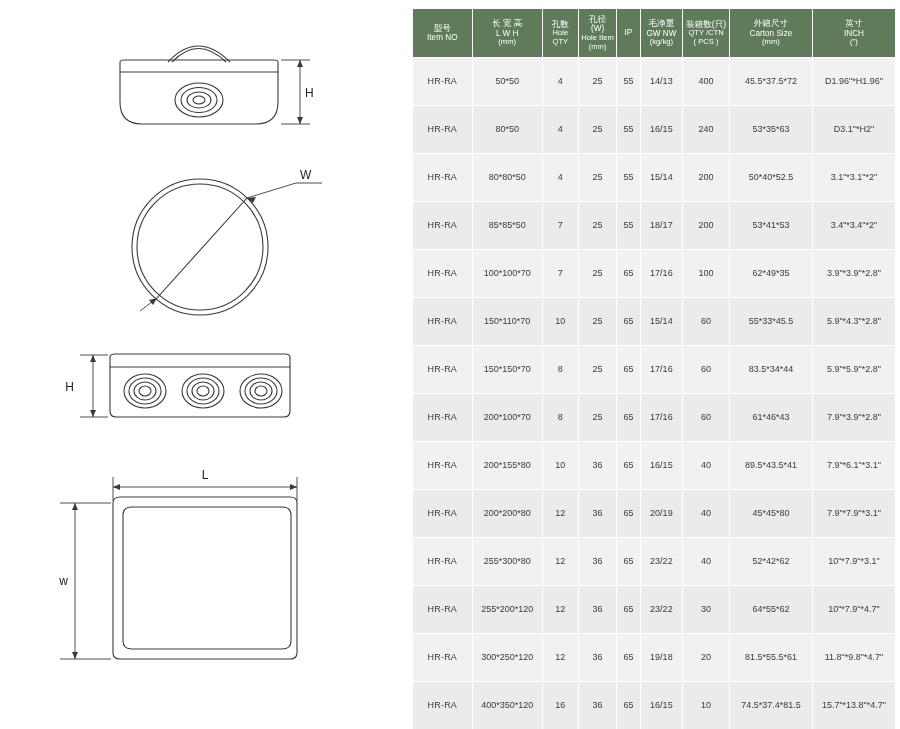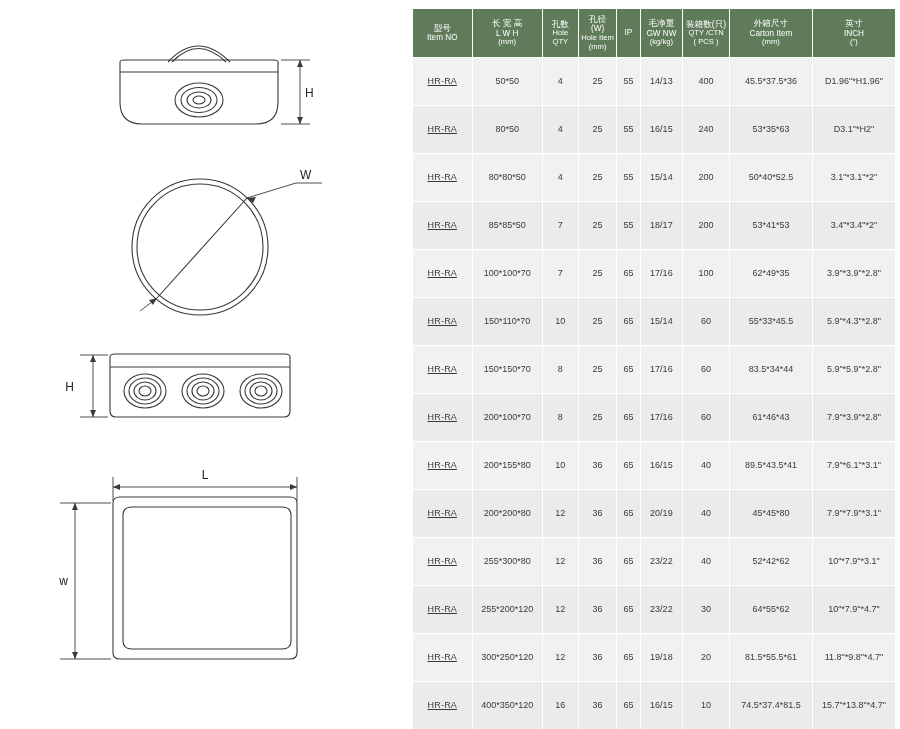--- a/index.html
+++ b/index.html
@@ -65,21 +65,21 @@
     background: #f1f1f1;
     font-size: 9px;
     height: 47px;
     padding: 0 1px;
     white-space: nowrap;
     overflow: hidden;
   }
   table.spec tbody tr:nth-child(even) td {
     background: #ebebeb;
   }
-  td.model { font-size: 9px; letter-spacing: 0.2px; text-decoration: underline; }
+  td.model { font-size: 9px; letter-spacing: 0.2px; }
   td.small { font-size: 8.2px; }
   td.tiny { font-size: 7.6px; }
 
   
   col.c0 { width: 56px; }
   col.c1 { width: 66px; }
   col.c2 { width: 34px; }
   col.c3 { width: 36px; }
   col.c4 { width: 22px; }
   col.c5 { width: 40px; }
@@ -242,40 +242,40 @@
             <span class="en">GW NW</span>
             <span class="un">(kg/kg)</span>
           </th>
           <th>
             <span class="hz">装箱数(只)</span>
             <span class="un">QTY /CTN</span>
             <span class="un">( PCS )</span>
           </th>
           <th>
             <span class="hz">外箱尺寸</span>
-            <span class="en">Carton Item</span>
+            <span class="en">Carton Size</span>
             <span class="un">(mm)</span>
           </th>
           <th>
             <span class="hz">英寸</span>
             <span class="en">INCH</span>
             <span class="un">(")</span>
           </th>
         </tr>
       </thead>
       <tbody id="spec-body">
           <tr>
             <td class="model">HR-RA</td>
             <td class="small">50*50</td>
             <td>4</td>
             <td>25</td>
             <td>55</td>
             <td>14/13</td>
             <td>400</td>
-            <td class="small">45.5*37.5*36</td>
+            <td class="small">45.5*37.5*72</td>
             <td class="small">D1.96"*H1.96"</td>
           </tr>
           <tr>
             <td class="model">HR-RA</td>
             <td class="small">80*50</td>
             <td>4</td>
             <td>25</td>
             <td>55</td>
             <td>16/15</td>
             <td>240</td>

